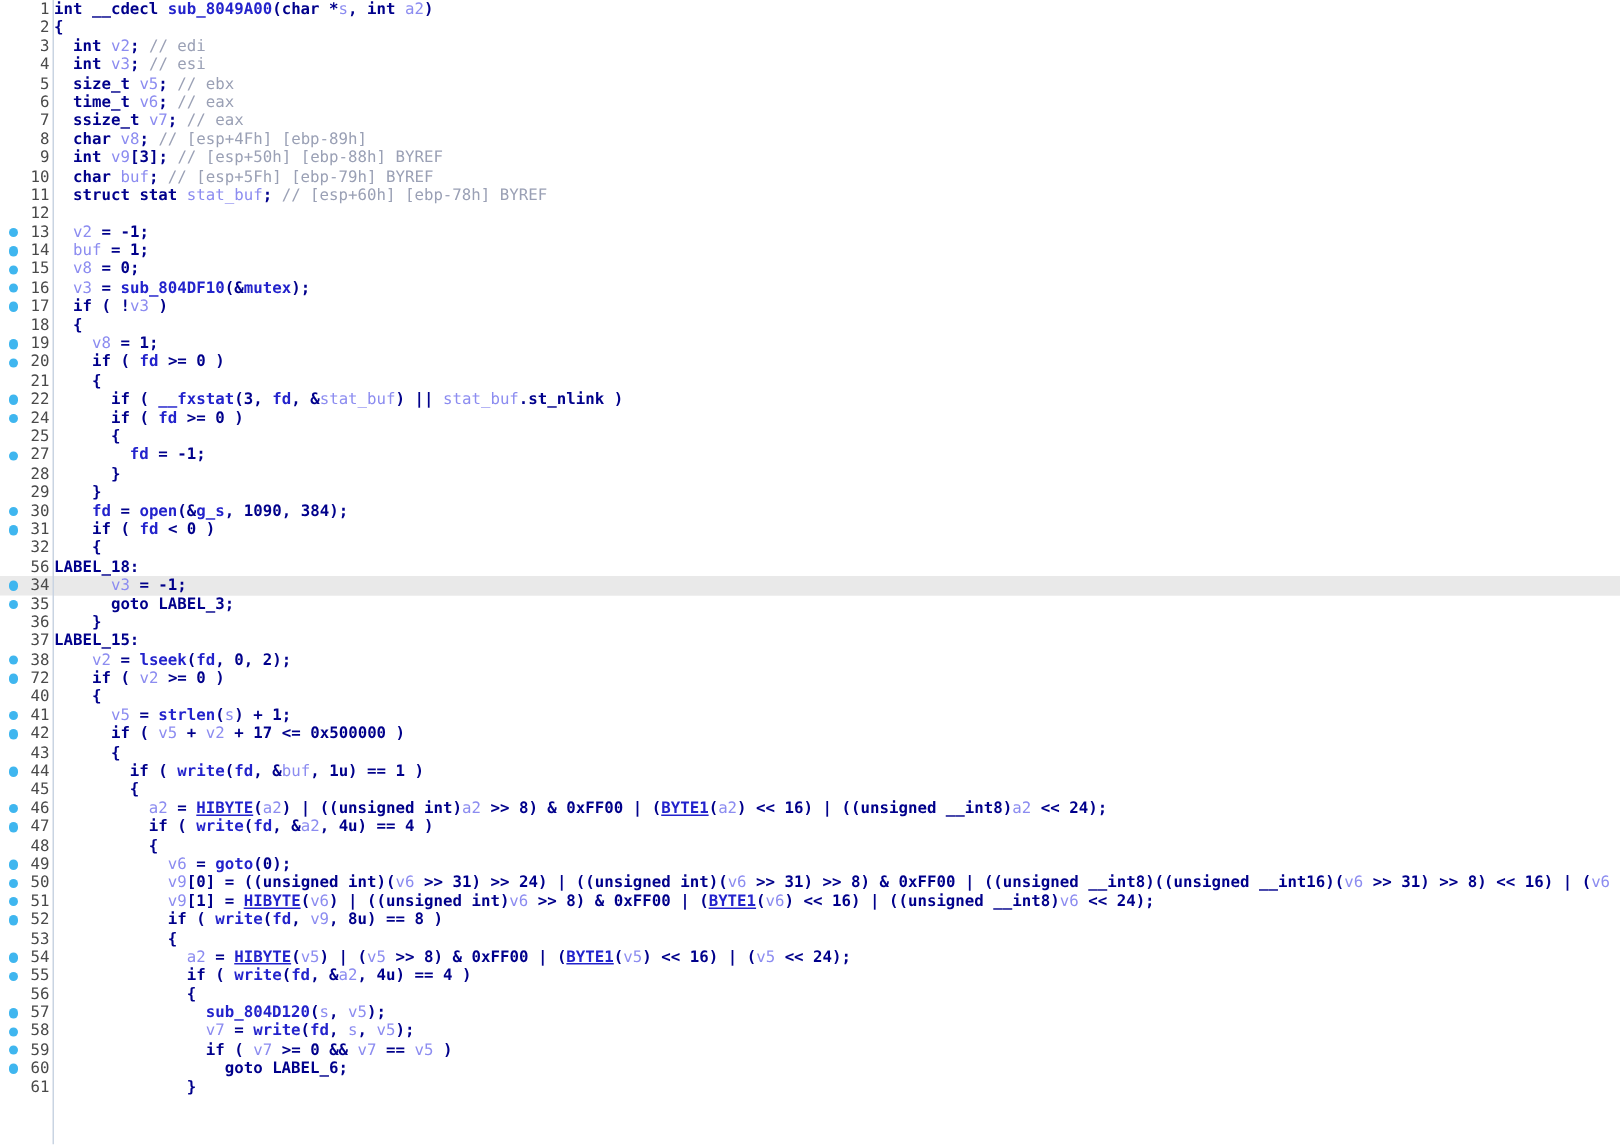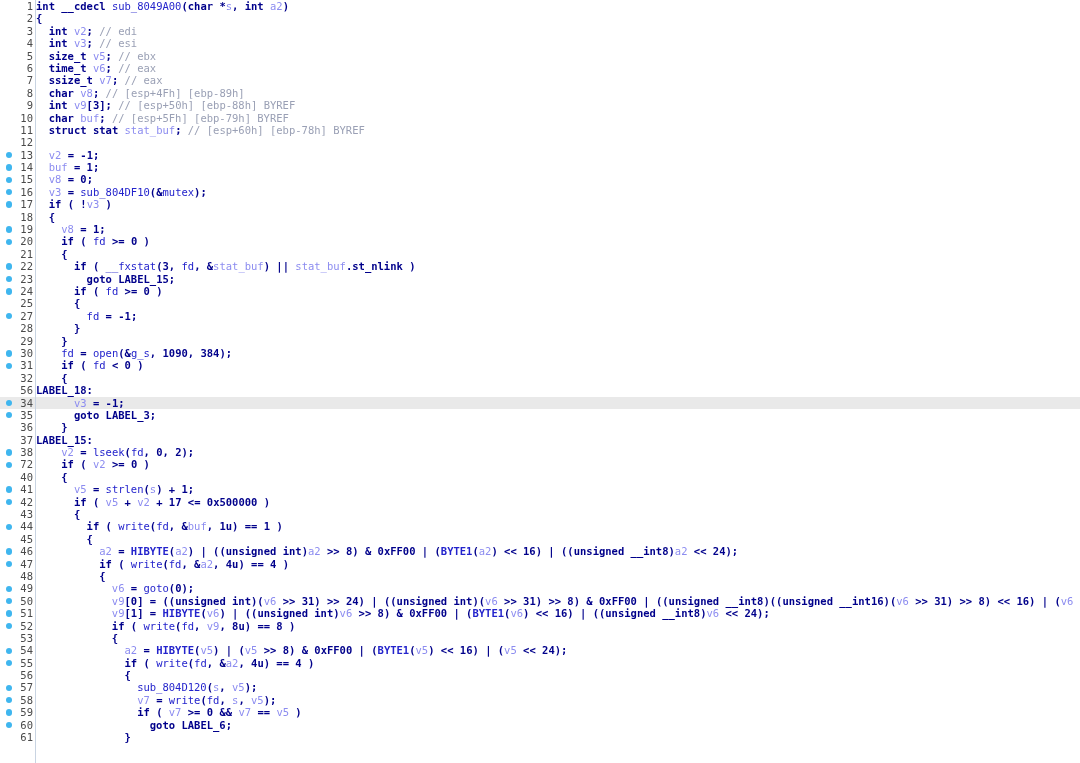--- a/index.html
+++ b/index.html
@@ -88,24 +88,24 @@
     top: 0;
     z-index: 1;
     color: #2a2ad0;
   }
 
   
   .t-kw       { color: #00008b; font-weight: bold; }   
   .t-plain    { color: #00008b; font-weight: bold; }   
   .t-cmt      { color: #9aa0b5; }                      
   .t-lvar     { color: #8c8cf0; }                      
-  .t-gvar     { color: #2323cc; font-weight: normal; }   
+  .t-gvar     { color: #2323cc; font-weight: bold; }   
   .t-num      { color: #00008b; font-weight: bold; }   
   .t-label    { color: #00008b; font-weight: bold; }   
-  .t-macro    { color: #2323cc; font-weight: bold; }                      
+  .t-macro    { color: #2323cc; font-weight: bold; text-decoration: underline; }                      
 </style>
 </head>
 <body>
 
 <div id="pseudocode-view">
   <div id="gutter-separator"></div>
   <div id="code-lines">
       <div class="code-line"><span class="lineno">1</span><span class="code-text"><span class="t-kw">int</span> <span class="t-kw">__cdecl</span> <span class="t-gvar">sub_8049A00</span><span class="t-plain">(</span><span class="t-kw">char</span> <span class="t-plain">*</span><span class="t-lvar">s</span><span class="t-plain">,</span> <span class="t-kw">int</span> <span class="t-lvar">a2</span><span class="t-plain">)</span></span></div>
       <div class="code-line"><span class="lineno">2</span><span class="code-text"><span class="t-plain">{</span></span></div>
       <div class="code-line"><span class="lineno">3</span><span class="code-text">  <span class="t-kw">int</span> <span class="t-lvar">v2</span><span class="t-plain">;</span> <span class="t-cmt">// edi</span></span></div>
@@ -121,21 +121,20 @@
       <div class="code-line"><span class="bp"></span><span class="lineno">13</span><span class="code-text">  <span class="t-lvar">v2</span> <span class="t-plain">=</span> <span class="t-plain">-</span><span class="t-num">1</span><span class="t-plain">;</span></span></div>
       <div class="code-line"><span class="bp"></span><span class="lineno">14</span><span class="code-text">  <span class="t-lvar">buf</span> <span class="t-plain">=</span> <span class="t-num">1</span><span class="t-plain">;</span></span></div>
       <div class="code-line"><span class="bp"></span><span class="lineno">15</span><span class="code-text">  <span class="t-lvar">v8</span> <span class="t-plain">=</span> <span class="t-num">0</span><span class="t-plain">;</span></span></div>
       <div class="code-line"><span class="bp"></span><span class="lineno">16</span><span class="code-text">  <span class="t-lvar">v3</span> <span class="t-plain">=</span> <span class="t-gvar">sub_804DF10</span><span class="t-plain">(&amp;</span><span class="t-gvar">mutex</span><span class="t-plain">);</span></span></div>
       <div class="code-line"><span class="bp"></span><span class="lineno">17</span><span class="code-text">  <span class="t-kw">if</span> <span class="t-plain">(</span> <span class="t-plain">!</span><span class="t-lvar">v3</span> <span class="t-plain">)</span></span></div>
       <div class="code-line"><span class="lineno">18</span><span class="code-text">  <span class="t-plain">{</span></span></div>
       <div class="code-line"><span class="bp"></span><span class="lineno">19</span><span class="code-text">    <span class="t-lvar">v8</span> <span class="t-plain">=</span> <span class="t-num">1</span><span class="t-plain">;</span></span></div>
       <div class="code-line"><span class="bp"></span><span class="lineno">20</span><span class="code-text">    <span class="t-kw">if</span> <span class="t-plain">(</span> <span class="t-gvar">fd</span> <span class="t-plain">&gt;=</span> <span class="t-num">0</span> <span class="t-plain">)</span></span></div>
       <div class="code-line"><span class="lineno">21</span><span class="code-text">    <span class="t-plain">{</span></span></div>
       <div class="code-line"><span class="bp"></span><span class="lineno">22</span><span class="code-text">      <span class="t-kw">if</span> <span class="t-plain">(</span> <span class="t-gvar">__fxstat</span><span class="t-plain">(</span><span class="t-num">3</span><span class="t-plain">,</span> <span class="t-gvar">fd</span><span class="t-plain">,</span> <span class="t-plain">&amp;</span><span class="t-lvar">stat_buf</span><span class="t-plain">)</span> <span class="t-plain">||</span> <span class="t-lvar">stat_buf</span><span class="t-plain">.</span><span class="t-kw">st_nlink</span> <span class="t-plain">)</span></span></div>
-      <div class="code-line"><span class="bp"></span><span class="lineno">23</span><span class="code-text">        <span class="t-kw">goto</span> <span class="t-label">LABEL_15</span><span class="t-plain">;</span></span></div>
       <div class="code-line"><span class="bp"></span><span class="lineno">24</span><span class="code-text">      <span class="t-kw">if</span> <span class="t-plain">(</span> <span class="t-gvar">fd</span> <span class="t-plain">&gt;=</span> <span class="t-num">0</span> <span class="t-plain">)</span></span></div>
       <div class="code-line"><span class="lineno">25</span><span class="code-text">      <span class="t-plain">{</span></span></div>
       <div class="code-line"><span class="bp"></span><span class="lineno">27</span><span class="code-text">        <span class="t-gvar">fd</span> <span class="t-plain">=</span> <span class="t-plain">-</span><span class="t-num">1</span><span class="t-plain">;</span></span></div>
       <div class="code-line"><span class="lineno">28</span><span class="code-text">      <span class="t-plain">}</span></span></div>
       <div class="code-line"><span class="lineno">29</span><span class="code-text">    <span class="t-plain">}</span></span></div>
       <div class="code-line"><span class="bp"></span><span class="lineno">30</span><span class="code-text">    <span class="t-gvar">fd</span> <span class="t-plain">=</span> <span class="t-gvar">open</span><span class="t-plain">(&amp;</span><span class="t-gvar">g_s</span><span class="t-plain">,</span> <span class="t-num">1090</span><span class="t-plain">,</span> <span class="t-num">384</span><span class="t-plain">);</span></span></div>
       <div class="code-line"><span class="bp"></span><span class="lineno">31</span><span class="code-text">    <span class="t-kw">if</span> <span class="t-plain">(</span> <span class="t-gvar">fd</span> <span class="t-plain">&lt;</span> <span class="t-num">0</span> <span class="t-plain">)</span></span></div>
       <div class="code-line"><span class="lineno">32</span><span class="code-text">    <span class="t-plain">{</span></span></div>
       <div class="code-line"><span class="lineno">56</span><span class="code-text"><span class="t-label">LABEL_18</span><span class="t-plain">:</span></span></div>
       <div class="code-line current"><span class="bp"></span><span class="lineno">34</span><span class="code-text">      <span class="t-lvar">v3</span> <span class="t-plain">=</span> <span class="t-plain">-</span><span class="t-num">1</span><span class="t-plain">;</span></span></div>

